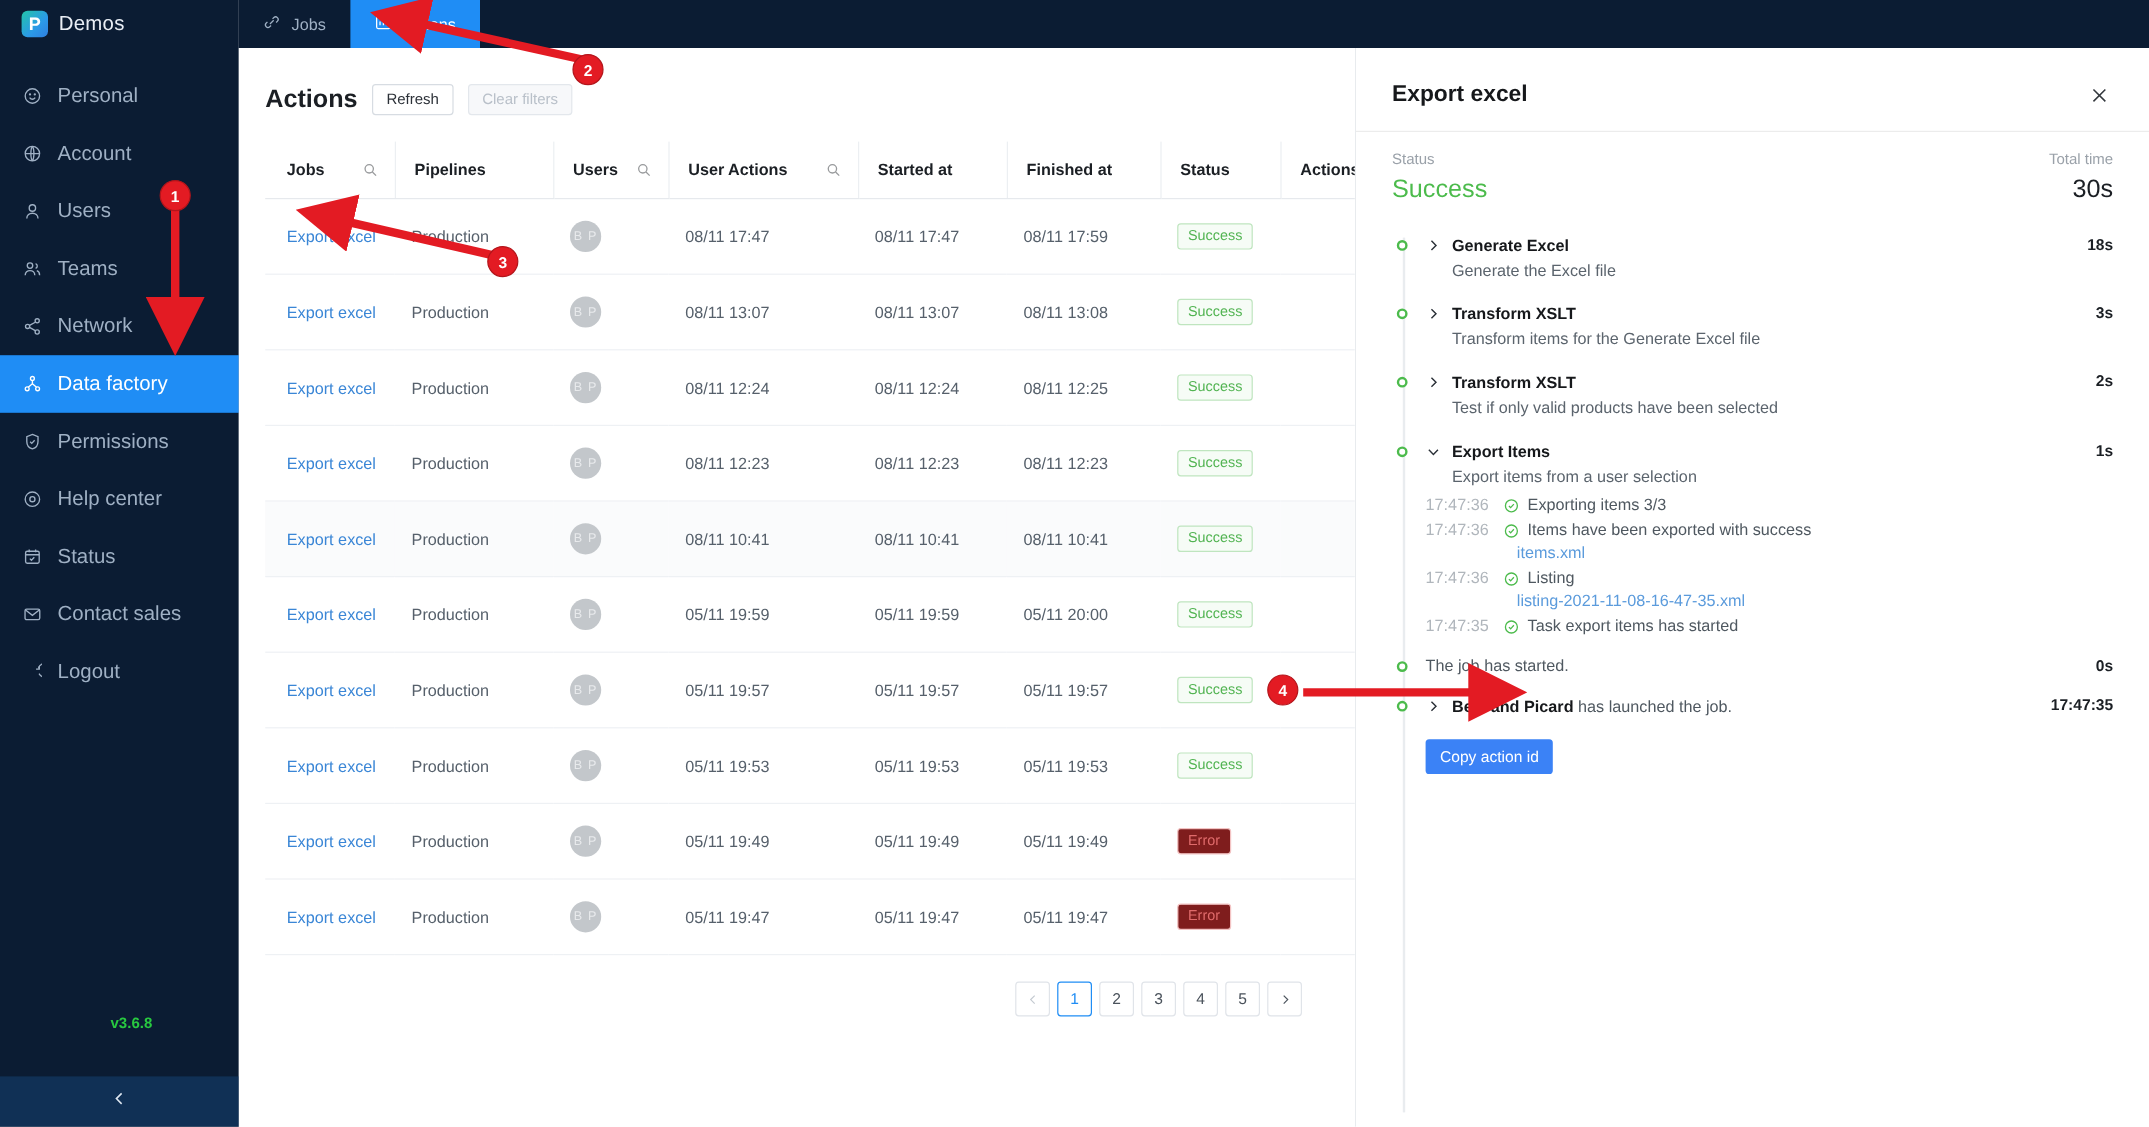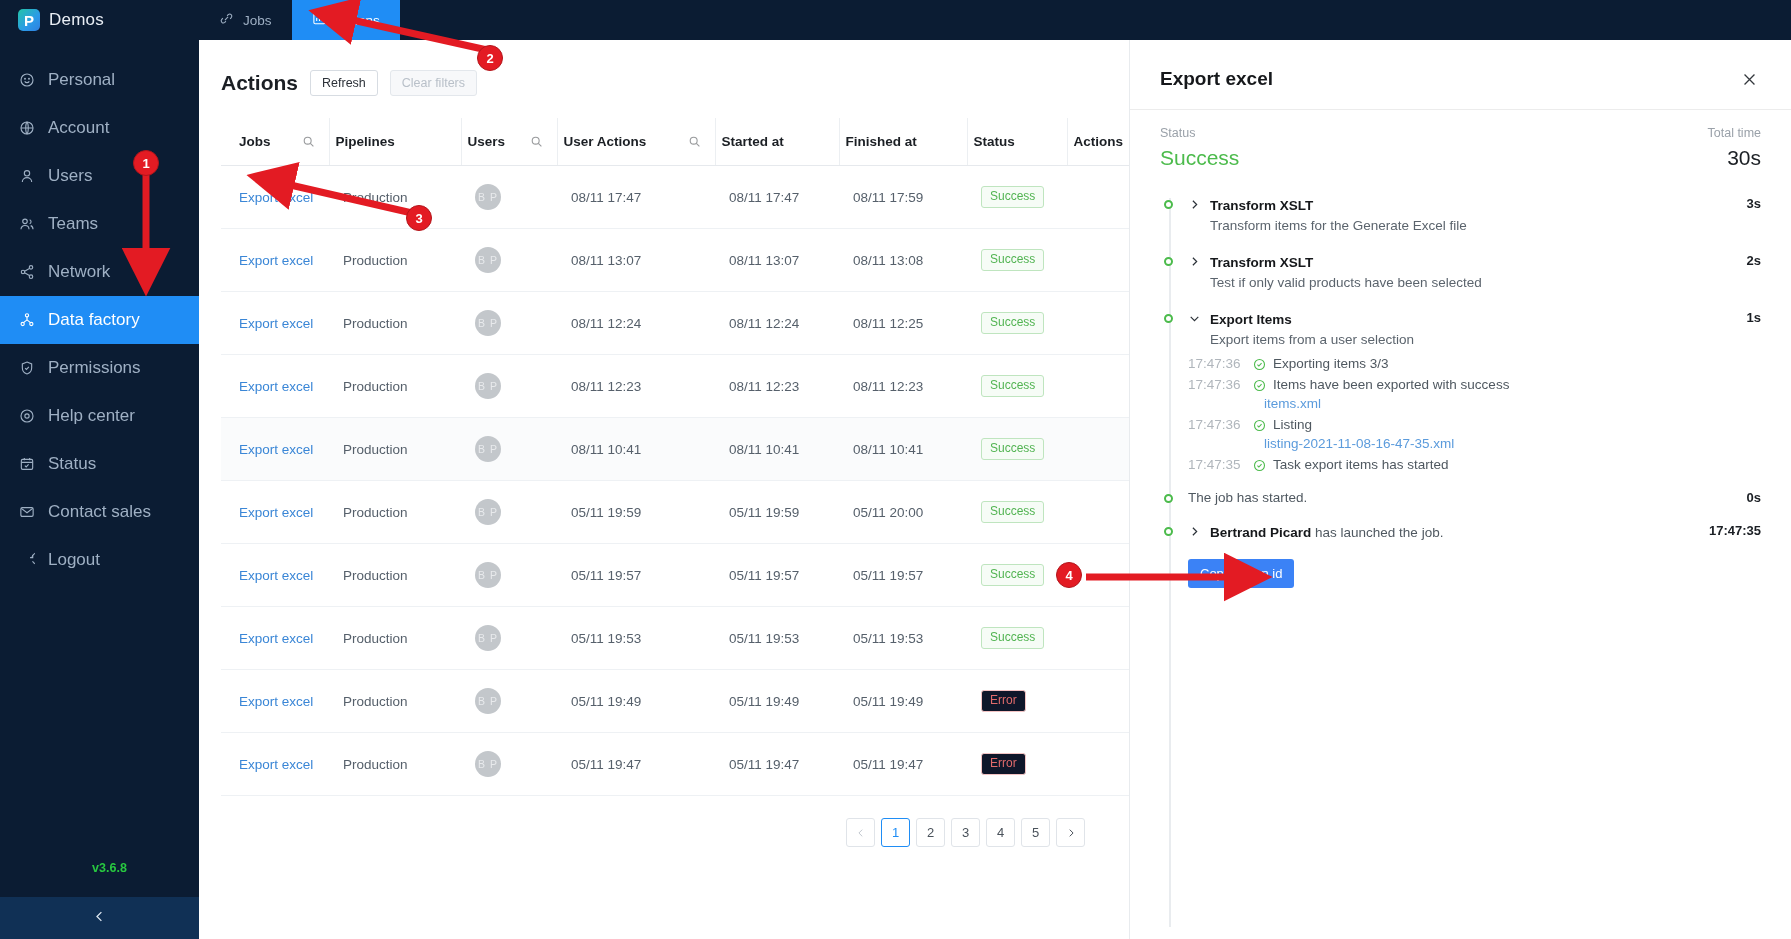--- a/index.html
+++ b/index.html
@@ -35,21 +35,21 @@
   .nav-item {
     height: 48px; display: flex; align-items: center; gap: 13px;
     padding-left: 18px; color: #9fb0c4; font-size: 17px;
     cursor: pointer; user-select: none;
   }
   .nav-item.active { background: #1f8df5; color: #ffffff; }
   .nav-item .ico { width: 17px; height: 17px; display: inline-flex; align-items: center; justify-content: center; flex: 0 0 17px; }
   .nav-item .ico svg { width: 16px; height: 16px; display: block; }
 
   .version {
-    position: absolute; bottom: 64px; left: 0; width: 219px;
+    position: absolute; bottom: 79px; left: 0; width: 219px;
     text-align: center; color: #28c840; font-size: 12.5px; font-weight: bold;
   }
   .collapse-bar {
     position: absolute; bottom: 0; left: 0; width: 199px; height: 42px;
     background: #103055; display: flex; align-items: center; justify-content: center;
     color: #dde6f0; cursor: pointer;
   }
   .collapse-bar svg { width: 15px; height: 15px; }
 
   
@@ -85,21 +85,21 @@
   }
   .btn-light.disabled { color: #b9c0c9; background: #f7f8fa; border-color: #e3e7ec; cursor: default; }
 
   table.grid { width: 100%; border-collapse: collapse; margin-top: 14px; table-layout: fixed; }
   table.grid thead th {
     text-align: left; font-size: 13.5px; color: #1b1f24; font-weight: bold;
     padding: 16px 0 16px 0; border-bottom: 1px solid #e6e9ed;
     position: relative; vertical-align: middle;
   }
   table.grid thead th .thwrap { display: flex; align-items: center; justify-content: space-between; padding-right: 14px; }
-  table.grid thead th + th { border-left: 1px solid #eceff2; padding-left: 6px; }
+  table.grid thead th + th { border-left: 1px solid #eceff2; padding-left: 16px; }
   table.grid thead th:first-child { padding-left: 18px; }
   .search-ico { opacity: .45; display: inline-flex; }
   .search-ico svg { width: 13px; height: 13px; }
 
   table.grid tbody td {
     font-size: 13.5px; color: #56606b; padding: 18px 0;
     border-bottom: 1px solid #eef1f4; vertical-align: middle;
   }
   table.grid tbody td:first-child { padding-left: 18px; }
   table.grid tbody td + td { padding-left: 14px; }
@@ -108,21 +108,21 @@
   .avatar {
     width: 26px; height: 26px; border-radius: 50%; background: #c3c7cb;
     color: #e8eaec; font-size: 10.5px; display: flex; align-items: center;
     justify-content: center; letter-spacing: 1px;
   }
   .badge {
     display: inline-block; font-size: 12px; padding: 3px 8px; border-radius: 3px;
     border: 1px solid transparent; line-height: 1.15;
   }
   .badge.success { color: #52b452; border-color: #bfe5bf; background: #f6fcf6; }
-  .badge.error { color: #e06b6b; border-color: #f3c3c3; background: #0f172a; }
+  .badge.error { color: #e06b6b; border-color: #f3c3c3; background: #7f1d1d; }
 
   .pager { display: flex; justify-content: flex-end; gap: 6px; padding: 22px 22px 0 0; }
   .pg {
     min-width: 29px; height: 29px; border: 1px solid #e0e4e9; border-radius: 3px;
     background: #fff; color: #4a525b; font-size: 13px; display: flex;
     align-items: center; justify-content: center; cursor: pointer;
   }
   .pg.current { border-color: #1f8df5; color: #1f8df5; }
   .pg.muted { color: #c3c9d0; }
   .pg svg { width: 10px; height: 10px; }
@@ -580,20 +580,35 @@
           </div>
           <div class="status-col right">
             <div class="status-lbl">Total time</div>
             <div class="status-val dark">30s</div>
           </div>
         </div>
 
         <div class="timeline">
           <div class="tl-line"></div>
           <div id="timeline-items">
+              <div class="tl-item">
+                <span class="tl-dot"></span>
+                <div class="tl-row">
+                  <div class="tl-main">
+                    <div class="step-hdr">
+                      <span class="chev"><svg viewBox="0 0 24 24" fill="none" stroke="currentColor" stroke-width="2.2">
+                          <path d="M9 5l7 7-7 7"></path>
+                        </svg></span>
+                      <div><span class="step-name">Generate Excel</span></div>
+                    </div>
+                    <div class="step-desc">Generate the Excel file</div>
+                  </div>
+                  <div class="tl-time">18s</div>
+                </div>
+              </div>
               <div class="tl-item">
                 <span class="tl-dot"></span>
                 <div class="tl-row">
                   <div class="tl-main">
                     <div class="step-hdr">
                       <span class="chev"><svg viewBox="0 0 24 24" fill="none" stroke="currentColor" stroke-width="2.2">
                           <path d="M9 5l7 7-7 7"></path>
                         </svg></span>
                       <div><span class="step-name">Transform XSLT</span></div>
                     </div>

